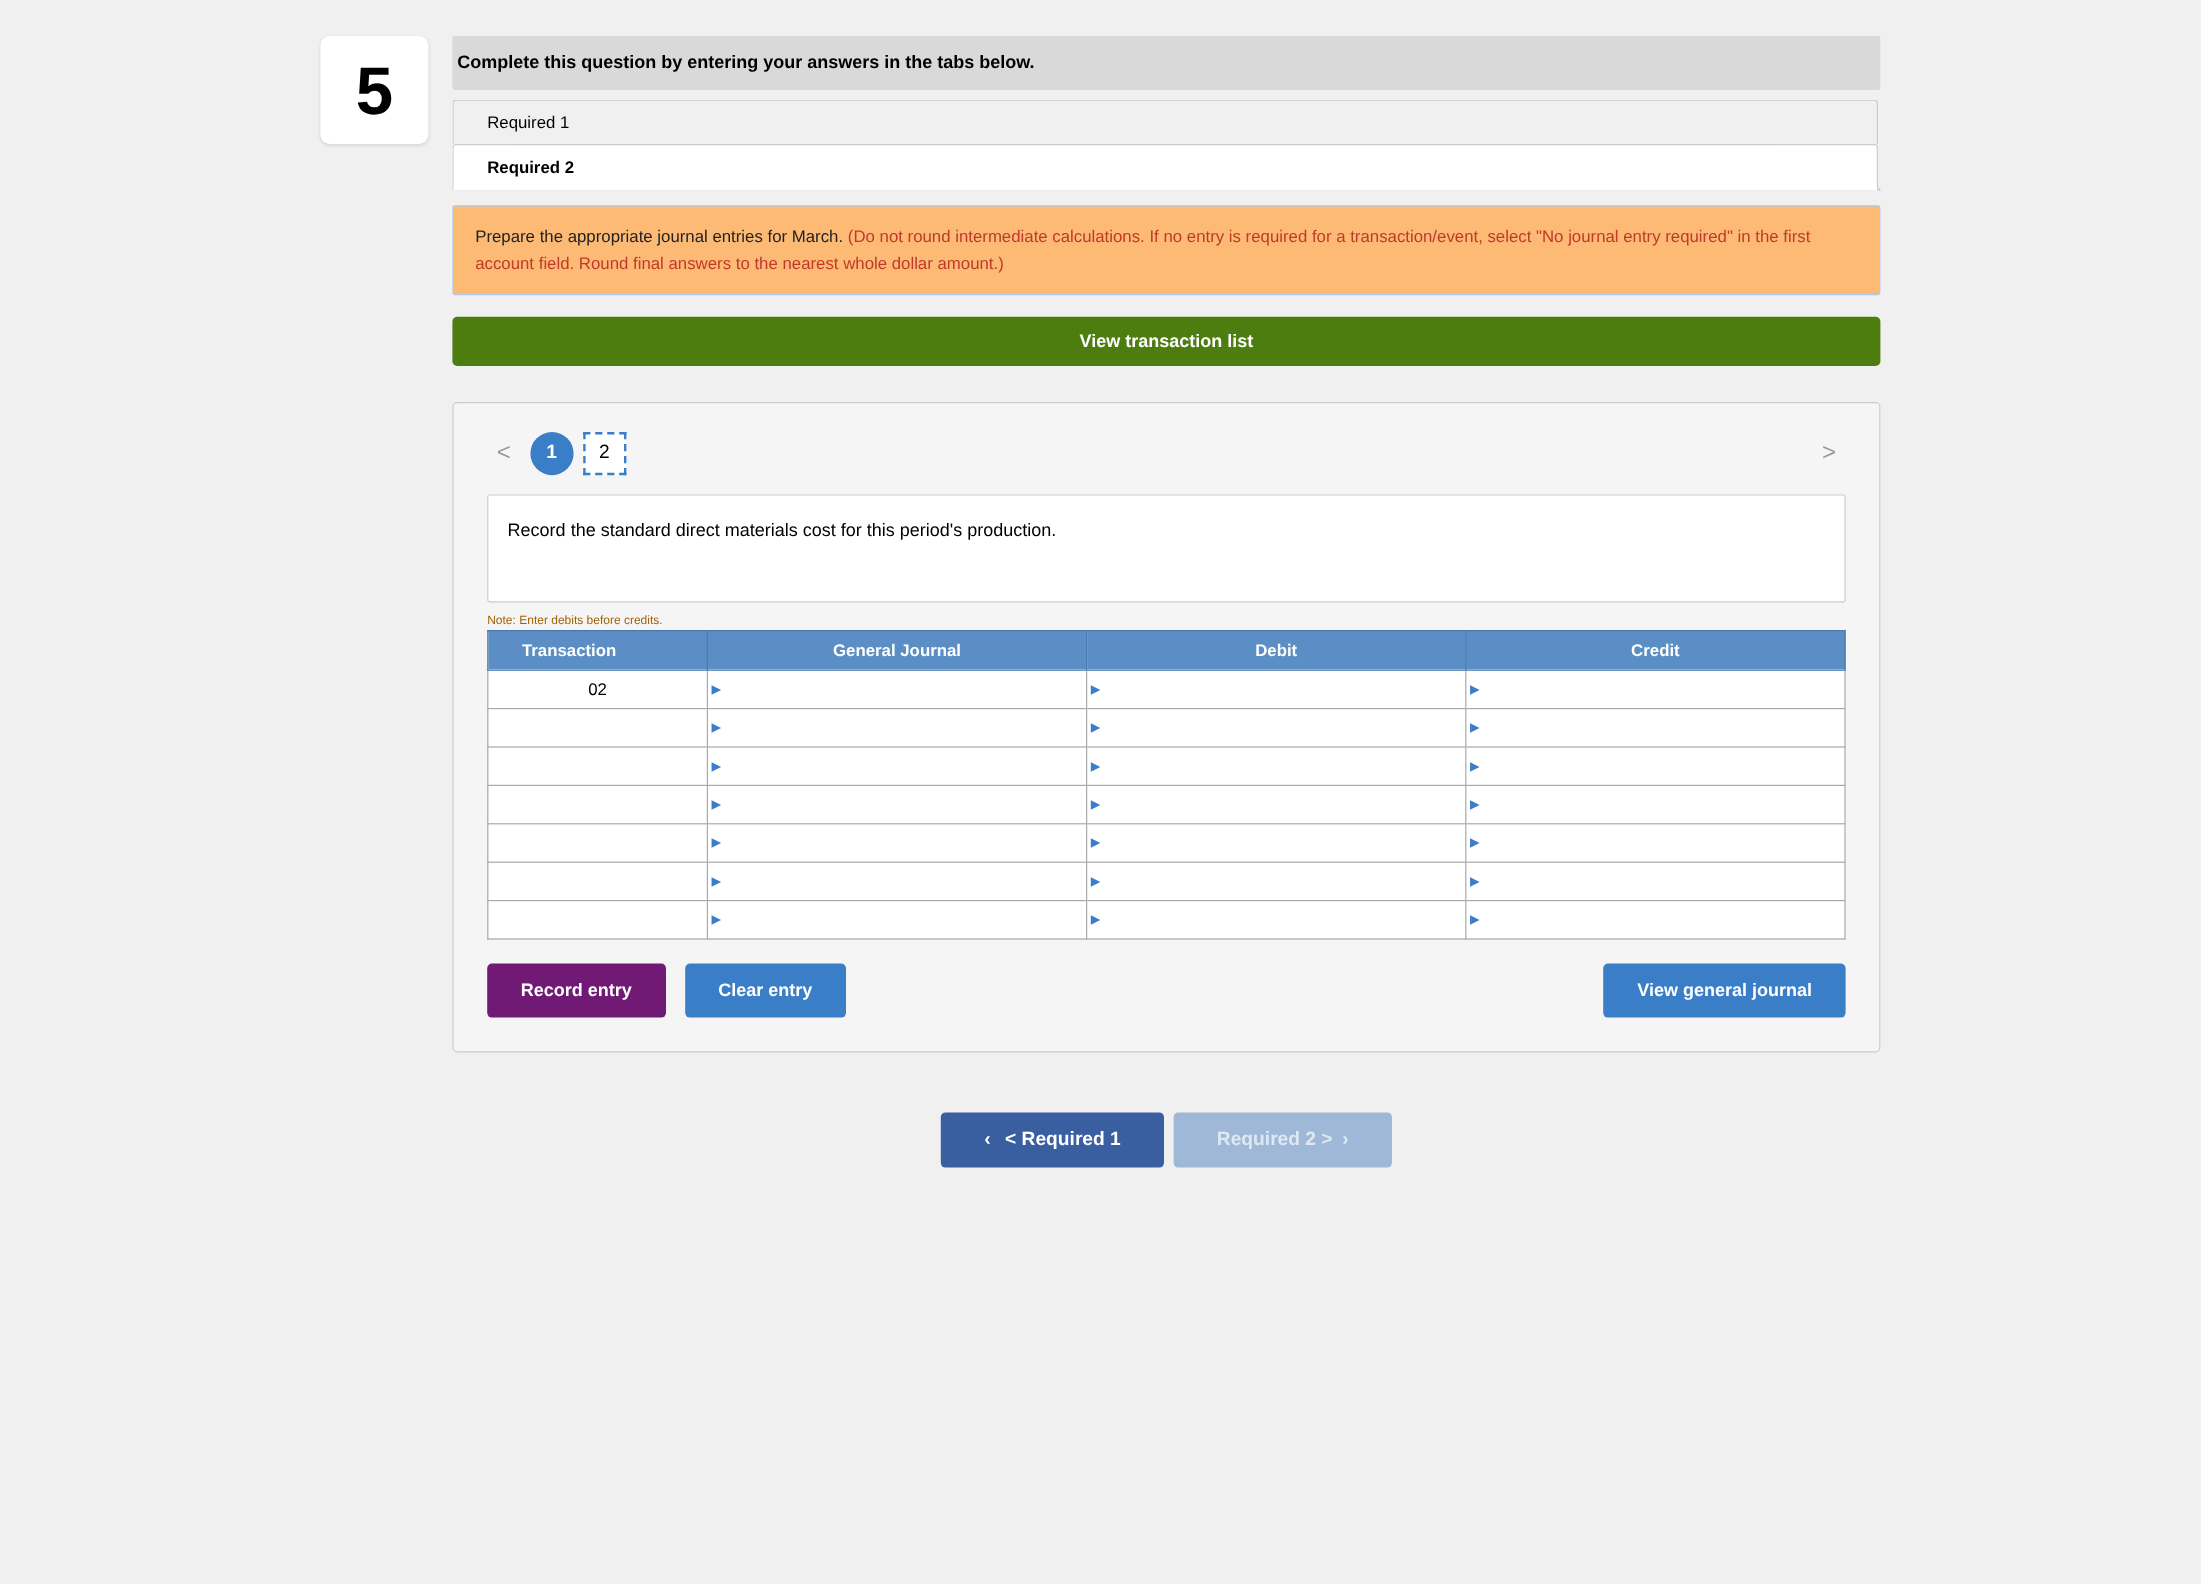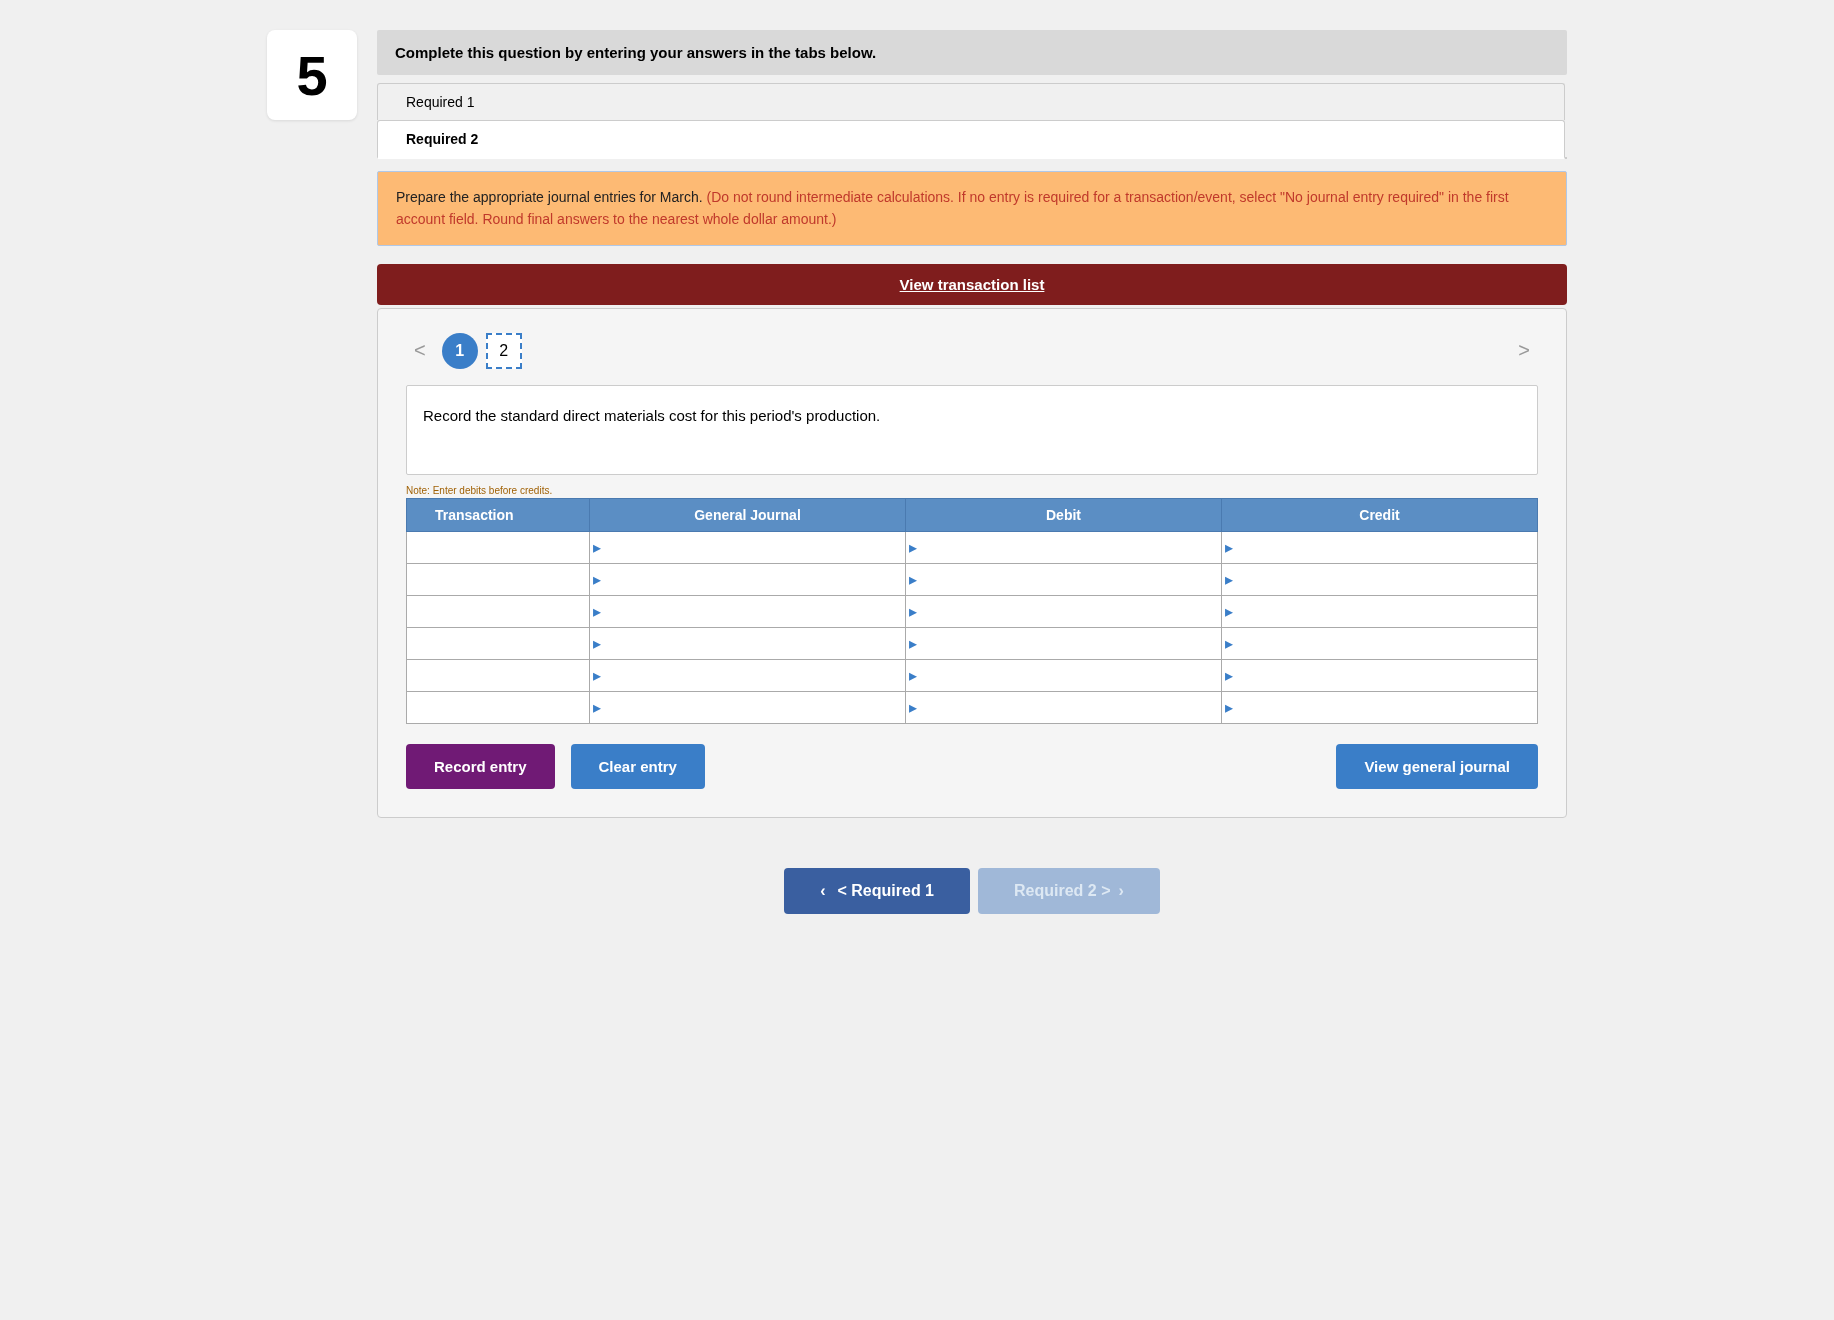--- a/index.html
+++ b/index.html
@@ -32,21 +32,21 @@
       box-shadow: 0 1px 3px rgba(0,0,0,0.1);
     }
     .main-content {
       flex: 1;
       display: flex;
       flex-direction: column;
       gap: 0;
     }
     .instruction-bar {
       background: #d9d9d9;
-      padding: 14px 18px;
+      padding: 14px 4px;
       font-size: 15px;
       font-weight: bold;
       border-radius: 2px;
       margin-bottom: 0;
     }
     .tabs-row {
       display: flex;
       flex-direction: column;
       background: #f0f0f0;
       border-bottom: 2px solid #ccc;
@@ -73,32 +73,31 @@
       border: 1px solid #b0c8e8;
       padding: 14px 18px;
       font-size: 14px;
       line-height: 1.6;
       margin-top: 12px;
       border-radius: 2px;
     }
     .info-box .black-text { color: #222; }
     .info-box .red-text { color: #c0392b; }
     .view-transaction-btn {
-      background: #7f1d1d;
+      background: #4d7c0f;
       color: white;
       border: none;
       padding: 12px 24px;
       font-size: 15px;
       font-weight: bold;
       cursor: pointer;
       border-radius: 4px;
       margin-top: 18px;
-      margin-bottom: 3px;
+      margin-bottom: 30px;
       display: inline-block;
-      text-decoration: underline;
     }
     .worksheet-container {
       background: #f5f5f5;
       border: 1px solid #ccc;
       border-radius: 4px;
       padding: 24px 28px 28px 28px;
     }
     .worksheet-title {
       font-size: 22px;
       font-weight: bold;
@@ -308,20 +307,41 @@
       <table class="journal-table">
         <thead>
           <tr>
             <th class="left">Transaction</th>
             <th>General Journal</th>
             <th>Debit</th>
             <th>Credit</th>
           </tr>
         </thead>
         <tbody id="table-body">
+        <tr>
+              <td class="transaction-cell">02</td>
+              <td>
+                <div class="cell-inner">
+                  <span class="cell-indicator">▸</span>
+                  <input type="text" style="">
+                </div>
+              </td>
+              <td>
+                <div class="cell-inner">
+                  <span class="cell-indicator">▸</span>
+                  <input type="text" style="">
+                </div>
+              </td>
+              <td>
+                <div class="cell-inner">
+                  <span class="cell-indicator">▸</span>
+                  <input type="text" style="">
+                </div>
+              </td>
+            </tr>
             <tr>
               <td class="transaction-cell"></td>
               <td>
                 <div class="cell-inner">
                   <span class="cell-indicator">▸</span>
                   <input type="text" style="">
                 </div>
               </td>
               <td>
                 <div class="cell-inner">

